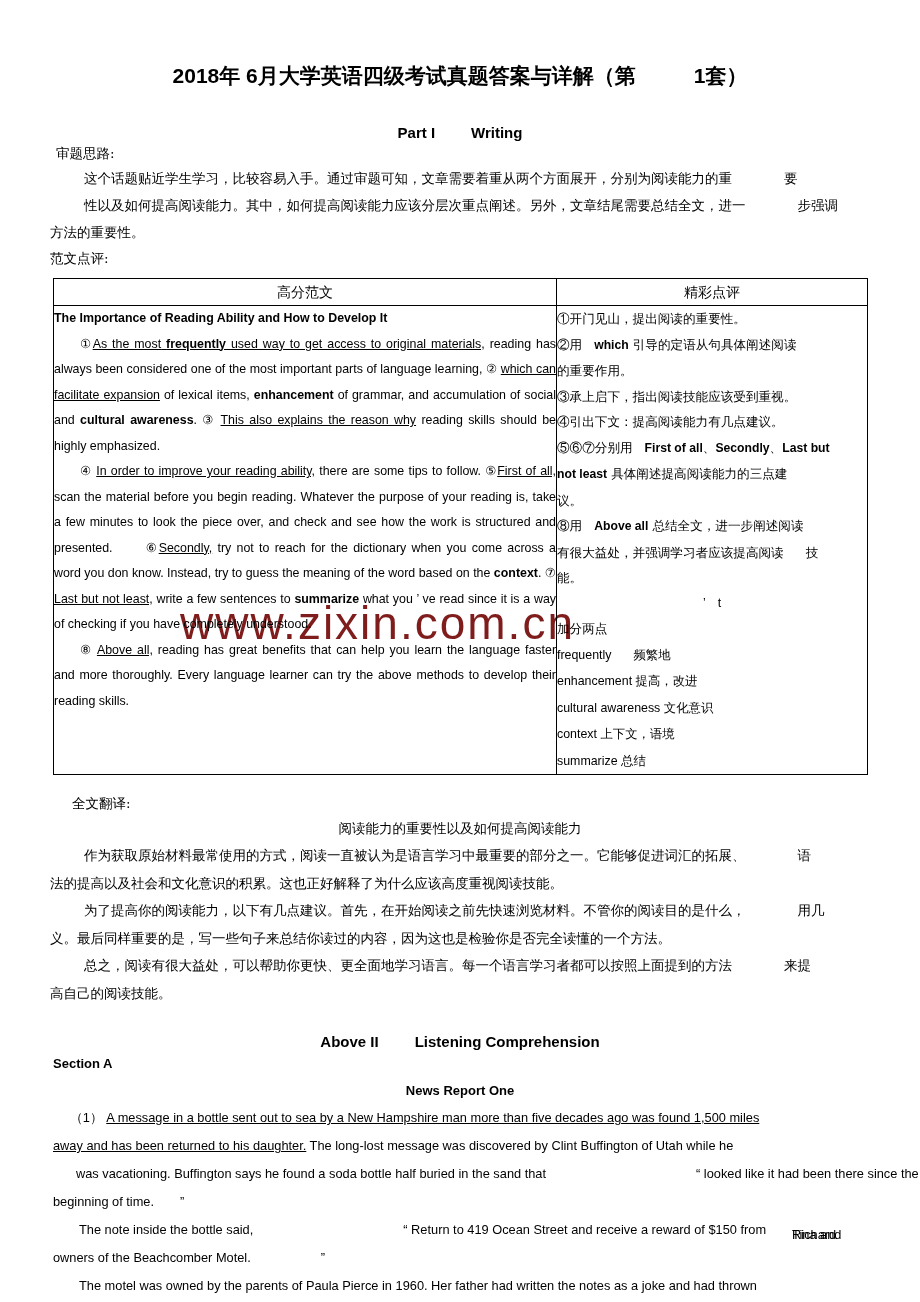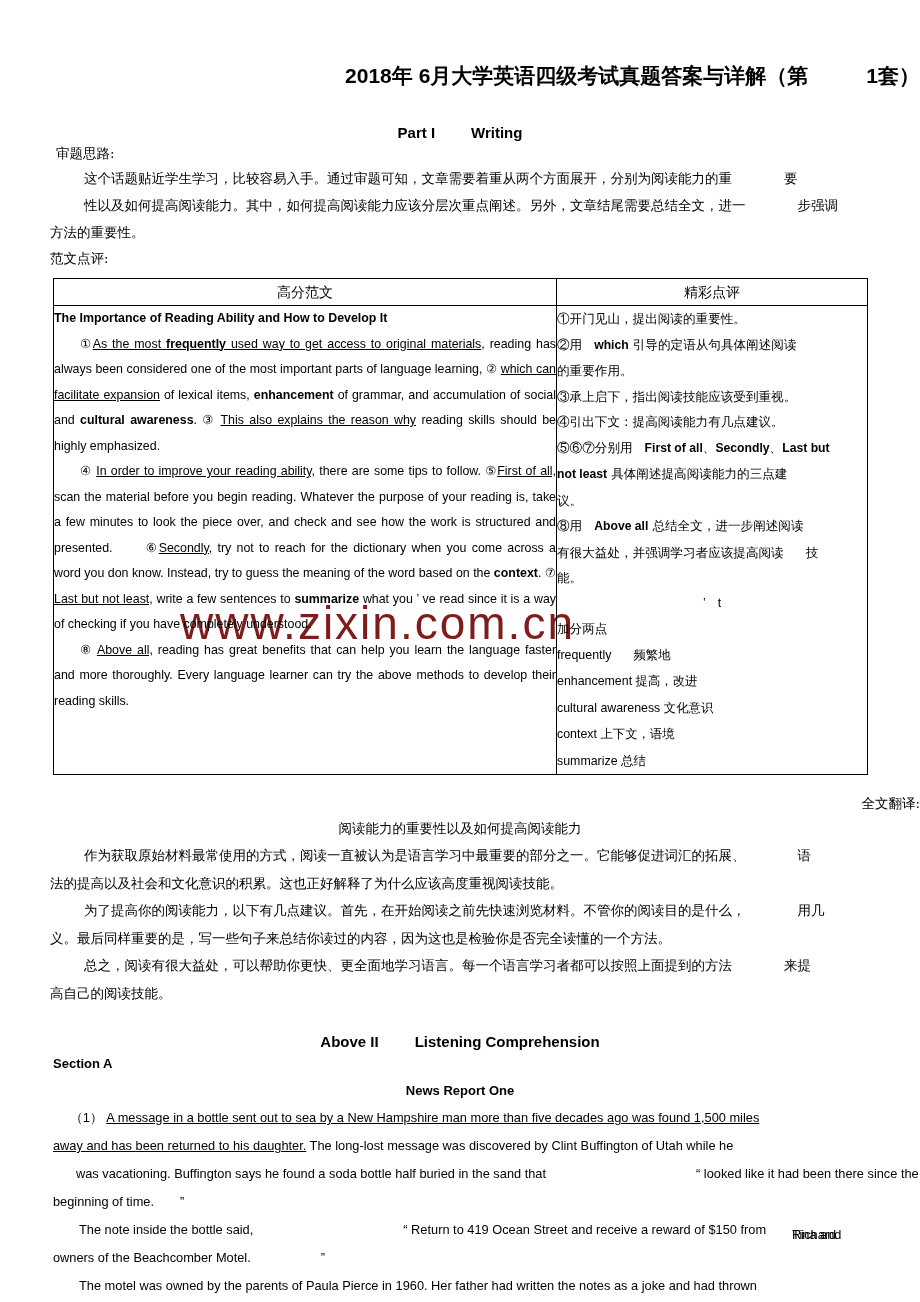--- a/index.html
+++ b/index.html
@@ -33,21 +33,21 @@
     letter-spacing: 2px;
     white-space: nowrap;
     z-index: 0;
     pointer-events: none;
     user-select: none;
   }
   .content { position: relative; z-index: 2; }
 
   
   .doc-title {
-    text-align: right;
+    text-align: center;
     font-size: 21px;
     font-weight: bold;
     margin: 0;
     padding: 62px 0 0 0;
     letter-spacing: 0px;
     font-family: "Liberation Sans", sans-serif;
   }
   .doc-title .gap-wide { display: inline-block; width: 58px; }
   .doc-title .cn { font-family: "DejaVu Serif", serif; font-weight: bold; }
 
@@ -257,21 +257,21 @@
           <p class="vocab"><span>frequently</span><span class="sp-md"></span><span class="cn">频繁地</span></p>
           <p class="vocab"><span>enhancement</span> <span class="cn">提高，改进</span></p>
           <p class="vocab"><span>cultural awareness</span> <span class="cn">文化意识</span></p>
           <p class="vocab"><span>context</span> <span class="cn">上下文，语境</span></p>
           <p class="vocab"><span>summarize</span> <span class="cn">总结</span></p>
         </td>
       </tr>
     </tbody>
       </table>
 
-    <p class="label-line" style="padding-top:16px;padding-left:56px;text-align:right;">全文翻译:</p>
+    <p class="label-line" style="padding-top:16px;padding-left:72px;">全文翻译:</p>
     <p class="cn-line" style="text-align:center;padding-left:0;padding-right:0;">阅读能力的重要性以及如何提高阅读能力</p>
     <p class="para-cn indent2"><span>作为获取原始材料最常使用的方式，阅读一直被认为是语言学习中最重要的部分之一。它能够促进词汇的拓展、</span><span class="tail-gap"></span><span>语</span></p>
     <p class="para-cn" style="padding-left:50px;">法的提高以及社会和文化意识的积累。这也正好解释了为什么应该高度重视阅读技能。</p>
     <p class="para-cn indent2"><span>为了提高你的阅读能力，以下有几点建议。首先，在开始阅读之前先快速浏览材料。不管你的阅读目的是什么，</span><span class="tail-gap"></span><span>用几</span></p>
     <p class="para-cn" style="padding-left:50px;">义。最后同样重要的是，写一些句子来总结你读过的内容，因为这也是检验你是否完全读懂的一个方法。</p>
     <p class="para-cn indent2"><span>总之，阅读有很大益处，可以帮助你更快、更全面地学习语言。每一个语言学习者都可以按照上面提到的方法</span><span class="tail-gap"></span><span>来提</span></p>
     <p class="para-cn" style="padding-left:50px;">高自己的阅读技能。</p>
 
     <div class="part-head" style="padding-top:26px;">
       <span>Above II</span><span class="sp"></span><span>Listening Comprehension</span>

